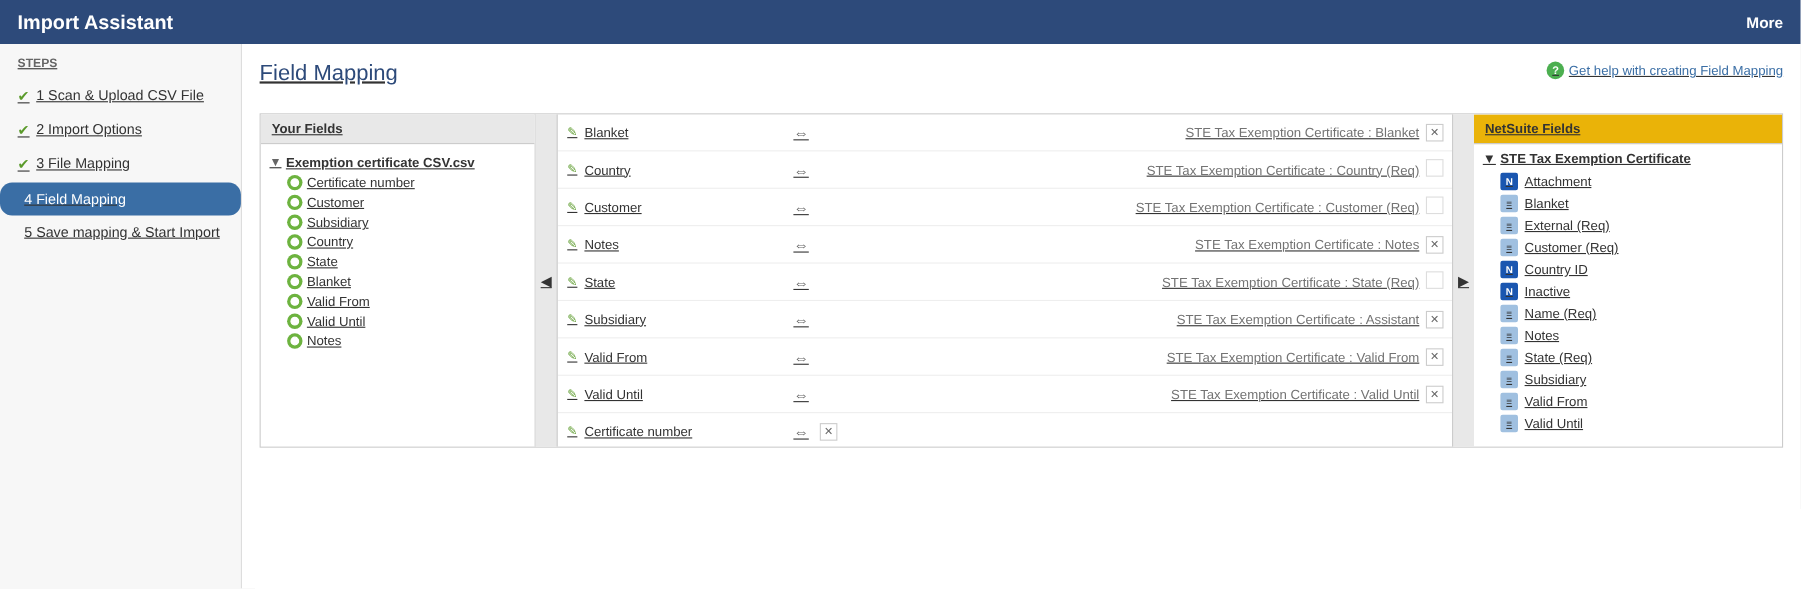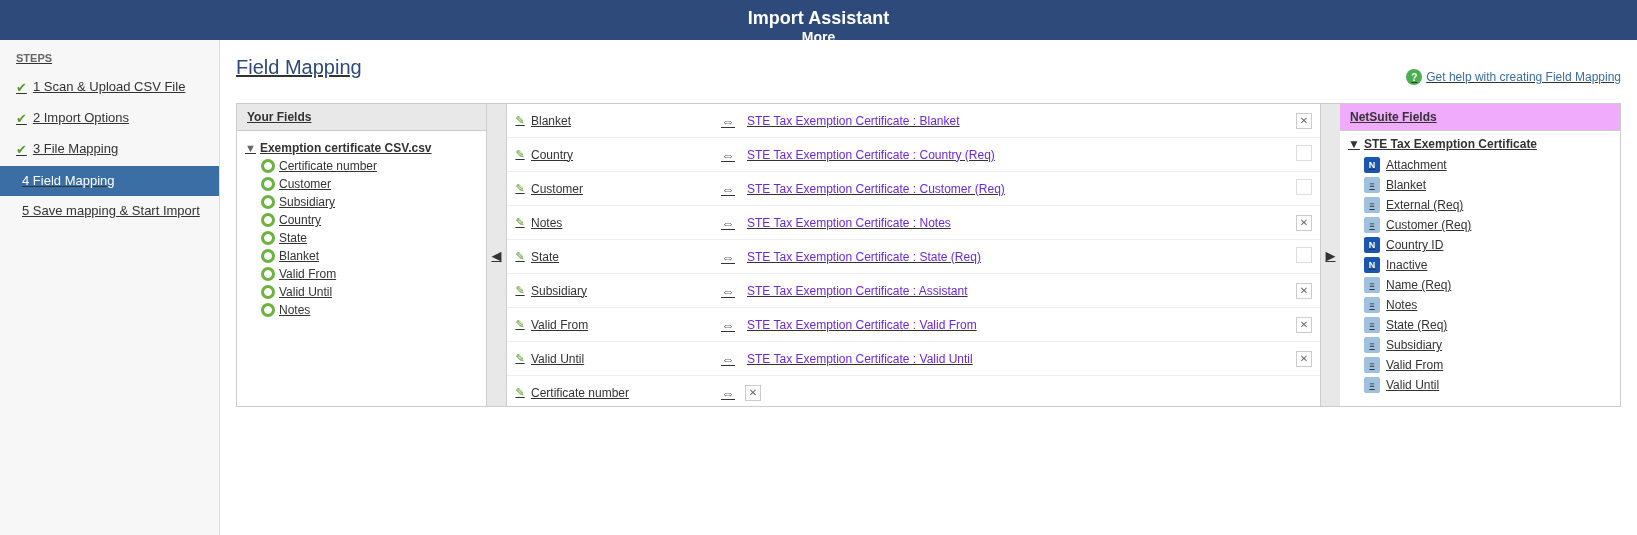--- a/index.html
+++ b/index.html
@@ -8,21 +8,20 @@
     .app-header {
       background: #2d4a7a;
       color: white;
       padding: 8px 16px;
       font-size: 18px;
       font-weight: bold;
       display: flex;
       justify-content: space-between;
       align-items: center;
       height: 40px;
-      flex-direction: column;
     }
 
     .main-layout {
       display: flex;
       height: calc(535px - 40px);
       text-decoration: underline;
     }
 
     .sidebar {
       width: 220px;
@@ -47,20 +46,21 @@
       align-items: flex-start;
       gap: 6px;
       color: #333;
       font-size: 13px;
       line-height: 1.4;
     }
 
     .sidebar-step.active {
       background: #3a6ea5;
       color: white;
+      border-radius: 11px;
     }
 
     .sidebar-step.active .step-icon { color: white; }
 
     .step-icon {
       color: #5a9a2a;
       font-size: 13px;
       flex-shrink: 0;
       margin-top: 1px;
     }
@@ -197,22 +197,23 @@
     .mapping-arrow {
       width: 30px;
       text-align: center;
       color: #666;
       font-size: 14px;
     }
 
     .mapping-right {
       flex: 1;
       font-size: 12px;
-      color: #6d28d9;
+      color: #737373;
       padding: 0 4px;
+      text-align: right;
     }
 
     .mapping-close {
       width: 20px;
       text-align: center;
       color: #999;
       cursor: pointer;
       font-size: 12px;
     }
 
@@ -237,21 +238,21 @@
       font-size: 11px;
     }
 
     .netsuite-panel {
       width: 280px;
       overflow-y: auto;
       flex-shrink: 0;
     }
 
     .netsuite-header {
-      background: #f0abfc;
+      background: #eab308;
       padding: 6px 10px;
       font-weight: bold;
       font-size: 12px;
       border-bottom: 1px solid #ccc;
     }
 
     .ns-group-title {
       font-weight: bold;
       font-size: 12px;
       display: flex;
@@ -360,21 +361,21 @@
       <span class="step-text">4 Field Mapping</span>
     </div>
     <div class="sidebar-step">
       <span class="step-icon" style="color:transparent;"></span>
       <span class="step-text">5 Save mapping &amp; Start Import</span>
     </div>
   </div>
 
   <div class="content-area">
 
-    <div style="display:flex; justify-content:space-between; align-items:flex-end; margin-bottom:10px;">
+    <div style="display:flex; justify-content:space-between; align-items:flex-start; margin-bottom:10px;">
       <h1 class="page-title">Field Mapping</h1>
       <div class="help-link">
         <span class="help-icon">?</span>
         <span>Get help with creating Field Mapping</span>
       </div>
     </div>
 
     <div class="mapping-container">
 
       <div class="your-fields-panel">

